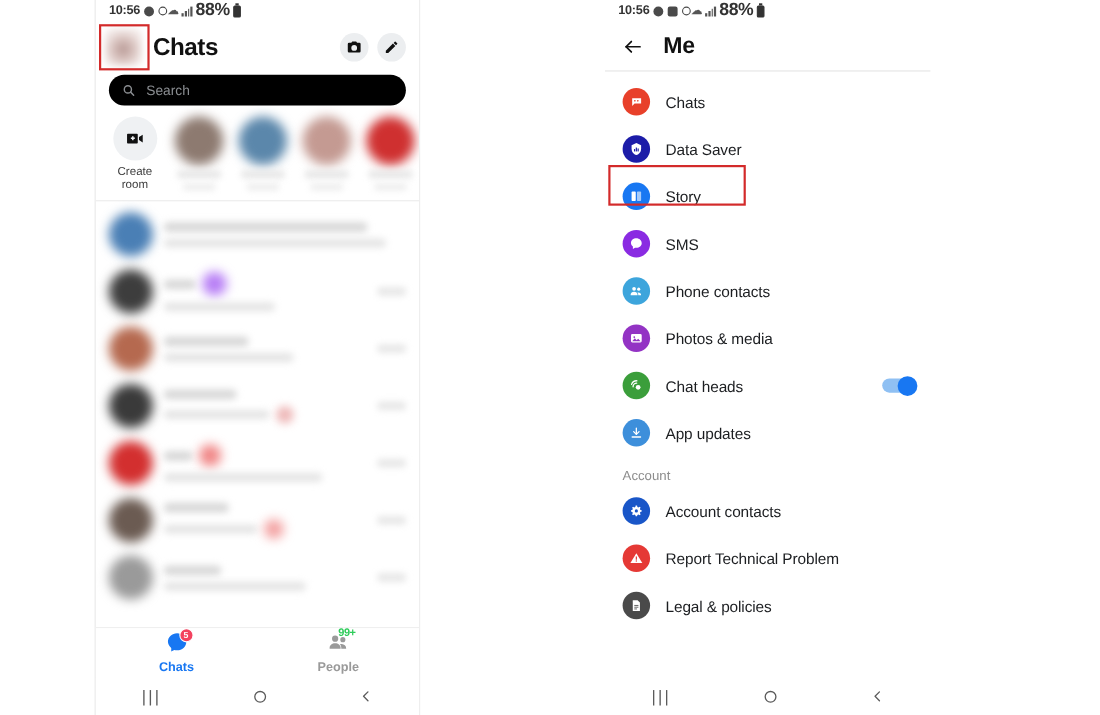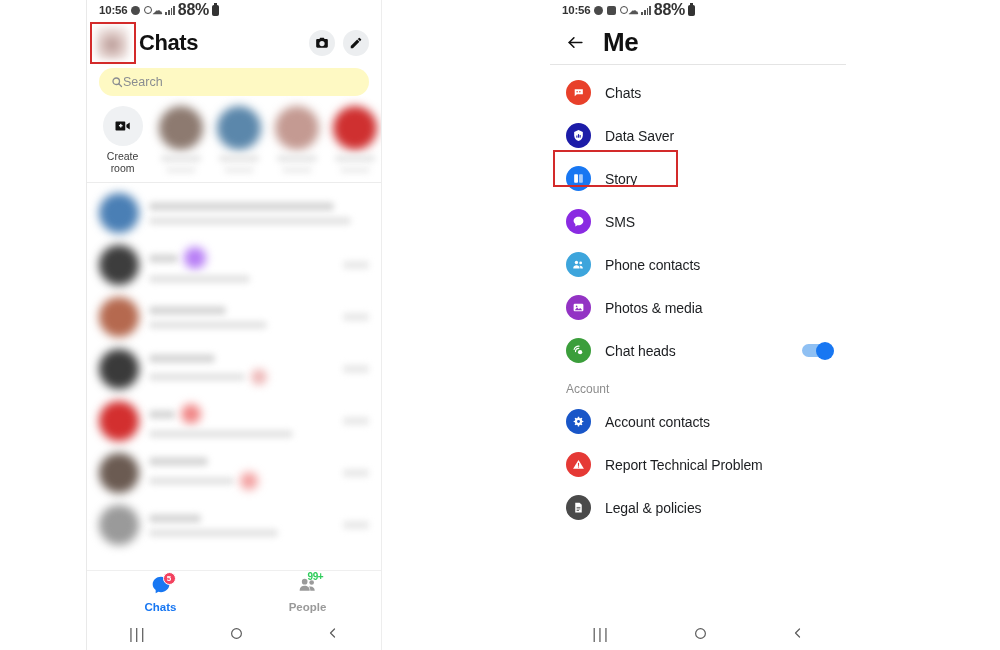--- a/index.html
+++ b/index.html
@@ -53,22 +53,22 @@
   .chats-title { font-size:22px; font-weight:bold; color:#111; letter-spacing:-0.4px; }
   .hdr-actions { margin-left:auto; display:flex; gap:8px; align-items:center; }
   .circ-btn {
     width:26px;height:26px;border-radius:50%;background:#eceef0;
     display:flex;align-items:center;justify-content:center;
   }
   .circ-btn svg { display:block; }
 
   
   .search-bar {
-    margin: 2px 12px 0 12px; height:28px; background:#fef9c3; border-radius:16px;
-    display:flex; align-items:center; gap:0; padding: 0 12px;
+    margin: 2px 12px 0 12px; height:28px; background:#000000; border-radius:16px;
+    display:flex; align-items:center; gap:10px; padding: 0 12px;
   }
   .search-ph { font-size:12.5px; color:#8a8d91; }
 
   
   .rooms-row { display:flex; align-items:flex-start; padding: 10px 0 6px 10px; gap:7px; overflow:hidden; }
   .create-room { width:52px; display:flex; flex-direction:column; align-items:center; gap:4px; }
   .cr-circle { width:40px;height:40px;border-radius:50%;background:#eff1f3;display:flex;align-items:center;justify-content:center;}
   .cr-label { font-size:10.5px; color:#3c3c3c; line-height:12px; text-align:center; }
   .room-av { width:52px; display:flex; flex-direction:column; align-items:center; gap:5px;}
   .room-c { width:44px;height:44px;border-radius:50%; filter: blur(5px); }
@@ -109,21 +109,21 @@
 
   
   .navbar {
     position:absolute; left:0; right:0; bottom:0; height:34px; background:#fff;
     display:flex; align-items:center; justify-content:space-around;
   }
   .nav-ico { color:#5b5b5b; }
 
   
   .me-header { height:44px; display:flex; align-items:center; gap:18px; padding-left:16px; }
-  .me-title { font-size:26px; font-weight:bold; color:#111; letter-spacing:-0.3px; }
+  .me-title { font-size:21px; font-weight:bold; color:#111; letter-spacing:-0.3px; }
   .me-div { height:1px; background:#e4e4e4; }
   .me-list { padding-top:6px; }
   .me-row { display:flex; align-items:center; gap:14px; height:43px; padding:0 14px 0 16px; position:relative; }
   .me-ic { width:25px;height:25px;border-radius:50%; flex:0 0 auto; display:flex; align-items:center; justify-content:center;}
   .me-label { font-size:14px; color:#1c1e21; letter-spacing:-0.1px; }
   .me-section { font-size:12px; color:#8d8d8d; padding: 10px 0 4px 16px; }
   .toggle {
     margin-left:auto; width:30px; height:13px; border-radius:8px; background:#8fc0f3; position:relative;
   }
   .toggle:after {
@@ -432,20 +432,30 @@
           <svg width="13" height="13" viewBox="0 0 24 24" fill="none" stroke="#fff" stroke-width="2.2" stroke-linecap="round">
               <circle cx="15" cy="15" r="4" fill="#fff" stroke="none"></circle>
               <path d="M4 10a9 9 0 019-6"></path>
               <path d="M6.5 14a6 6 0 016-6"></path>
             </svg>
         </span>
         <span class="me-label">Chat heads</span>
         <span class="toggle"></span>
       </div>
 
+      <div class="me-row">
+        <span class="me-ic" style="background:#3d8fdb">
+          <svg width="13" height="13" viewBox="0 0 24 24" fill="none" stroke="#fff" stroke-width="2.2" stroke-linecap="round" stroke-linejoin="round">
+              <line x1="12" y1="4" x2="12" y2="14"></line>
+              <polyline points="7.5,10 12,14.5 16.5,10"></polyline>
+              <line x1="5" y1="19" x2="19" y2="19"></line>
+            </svg>
+        </span>
+        <span class="me-label">App updates</span>
+      </div>
 
       <div class="me-section">Account</div>
 
       <div class="me-row">
         <span class="me-ic" style="background:#1956c8">
           <svg width="13" height="13" viewBox="0 0 24 24" fill="#fff">
               <path d="M12 8.2a3.8 3.8 0 100 7.6 3.8 3.8 0 000-7.6zm9 4.9v-2.2l-2.3-.5a7 7 0 00-.8-1.9l1.3-2-1.6-1.6-2 1.3a7 7 0 00-1.9-.8L13.2 3h-2.4l-.5 2.4a7 7 0 00-1.9.8l-2-1.3L4.8 6.5l1.3 2a7 7 0 00-.8 1.9L3 10.9v2.2l2.3.5a7 7 0 00.8 1.9l-1.3 2 1.6 1.6 2-1.3a7 7 0 001.9.8l.5 2.4h2.4l.5-2.4a7 7 0 001.9-.8l2 1.3 1.6-1.6-1.3-2a7 7 0 00.8-1.9l2.3-.5z"></path>
               <circle cx="12" cy="12" r="2.7" fill="#1956c8"></circle>
             </svg>
         </span>

